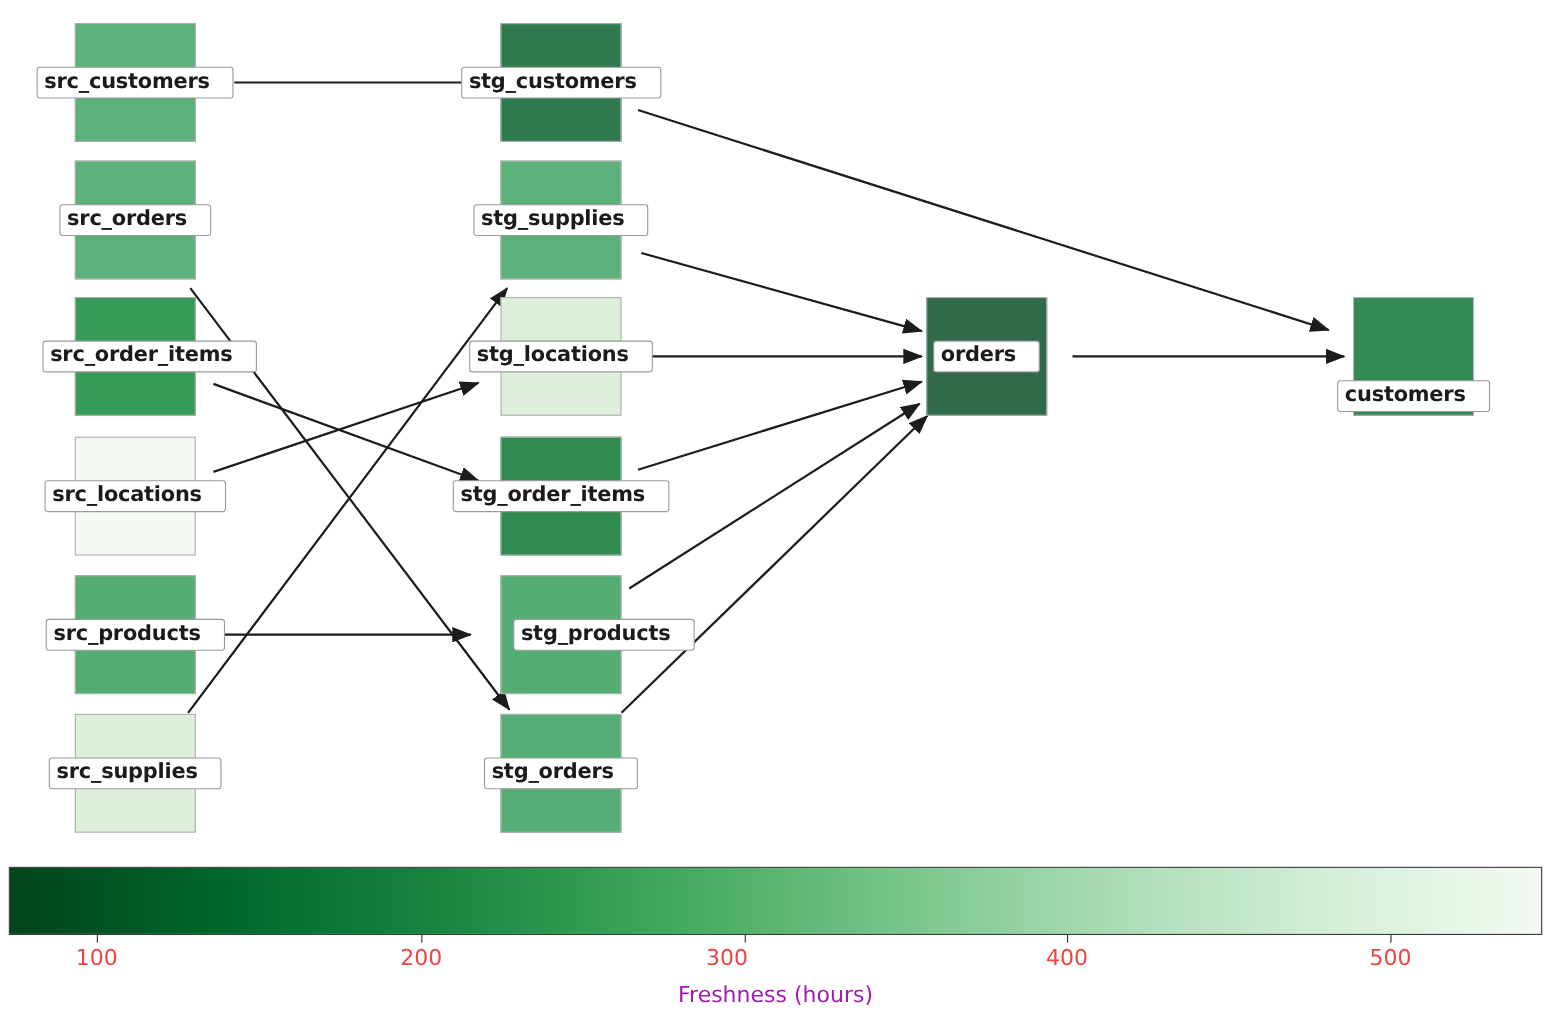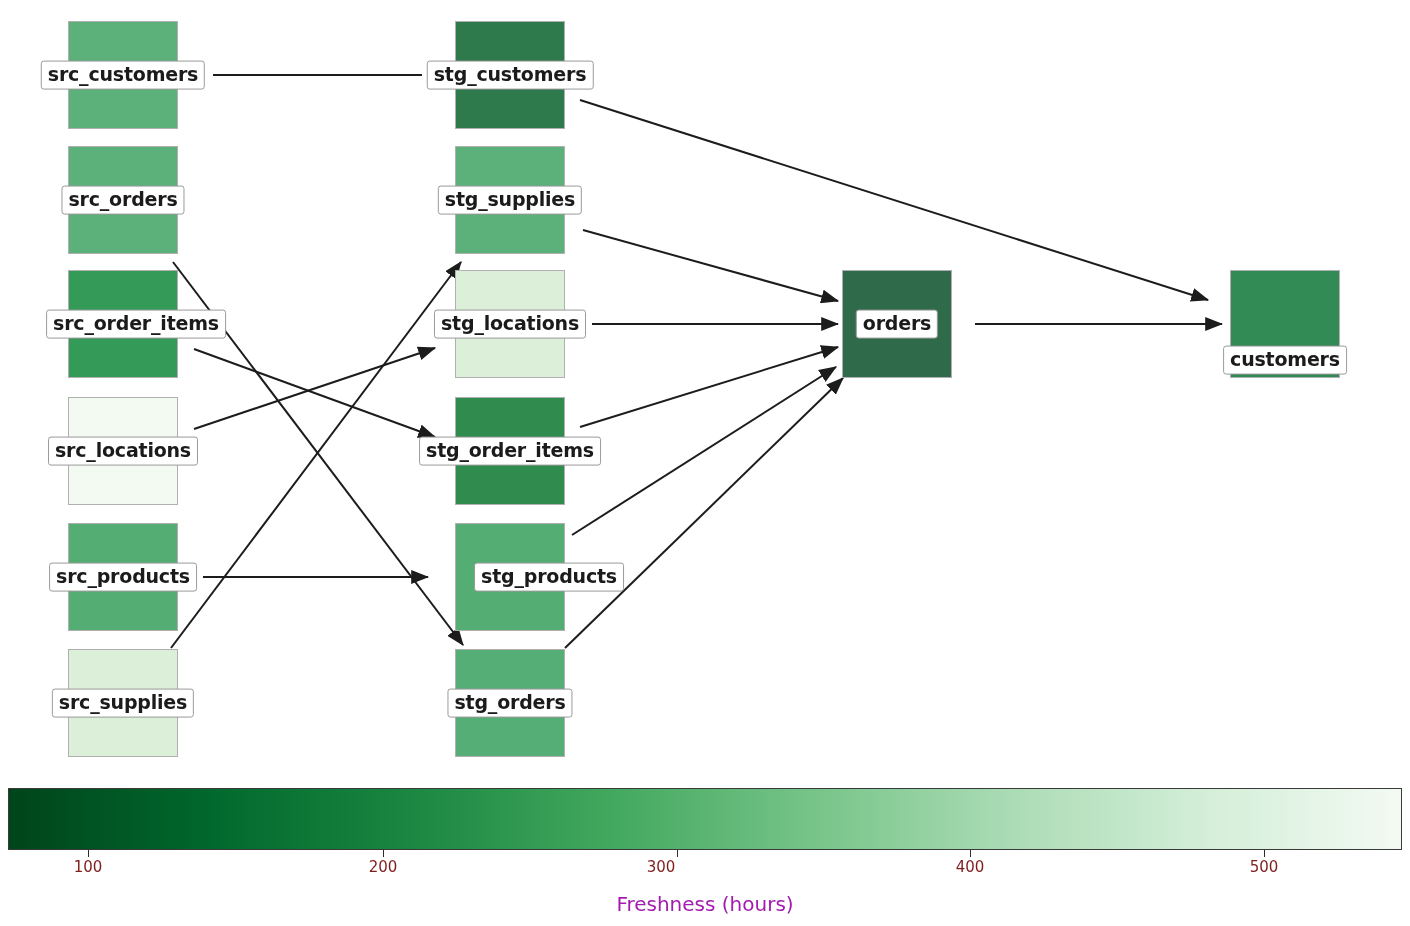--- a/index.html
+++ b/index.html
@@ -12,21 +12,21 @@
   .node-box{
     position:absolute;box-sizing:border-box;
     border:1.6px solid #b0b0b0;
   }
   .node-label{
     position:absolute;
     transform:translate(-50%,-50%);
     background:#ffffff;
     border:1.4px solid #9a9a9a;
     border-radius:3px;
-    padding:2px 6px 3px 6px;
+    padding:2px 21px 3px 6px;
     font-size:19px;
     font-weight:bold;
     color:#1b1b1b;
     white-space:nowrap;
     line-height:1.15;
     letter-spacing:-0.2px;
   }
   #edges{position:absolute;left:0;top:0;width:1410px;height:780px;pointer-events:none;}
   #colorbar-wrap{
     position:absolute;left:0;top:780px;width:1410px;height:146px;
@@ -34,21 +34,21 @@
   #colorbar{
     position:absolute;left:8px;top:8px;width:1394px;height:62px;
     border:1.5px solid #3a3a3a;
     box-sizing:border-box;
   }
   .cb-tick{
     position:absolute;top:70px;width:1px;height:7px;background:#2b2b2b;
   }
   .cb-ticklabel{
     position:absolute;top:78px;transform:translateX(-50%);
-    font-size:15px;color:#7f1d1d;
+    font-size:20px;color:#ef4444;
     font-family:"DejaVu Sans", sans-serif;
   }
   #cb-axis-label{
     position:absolute;top:112px;left:705px;transform:translateX(-50%);
     font-size:20px;color:#a21caf;white-space:nowrap;
   }
 </style>
 </head>
 <body>
 

